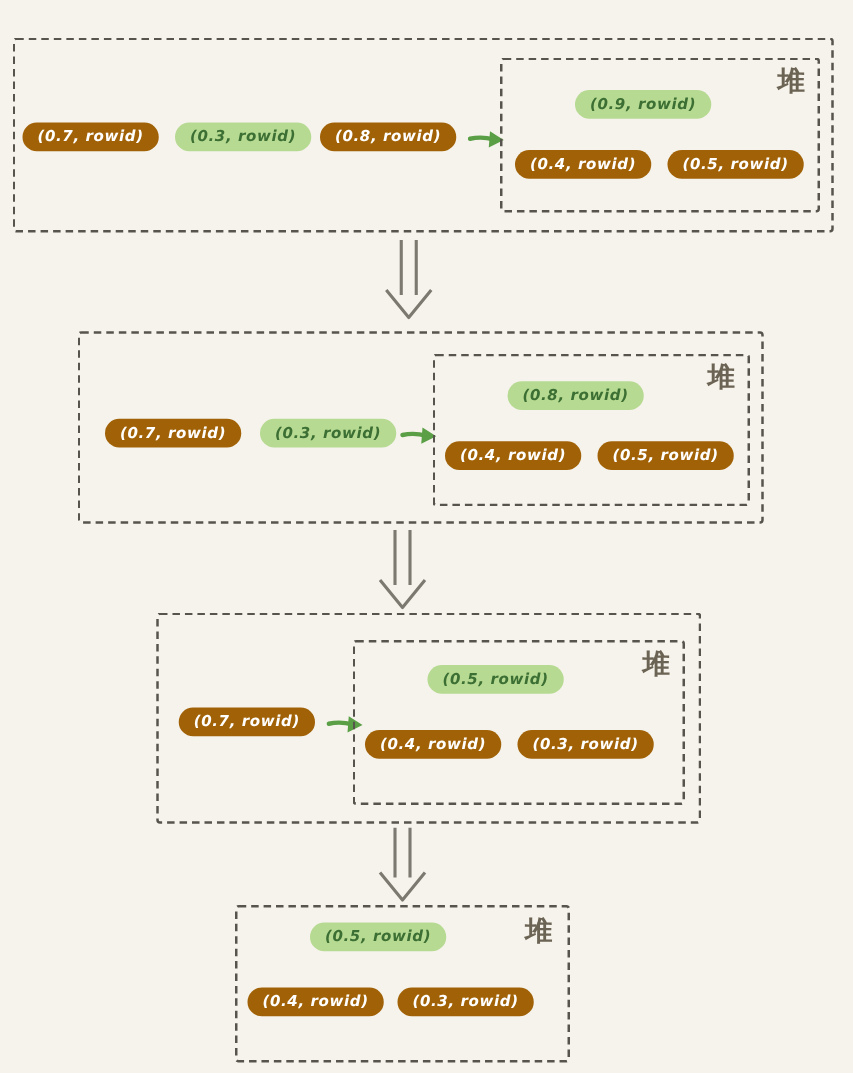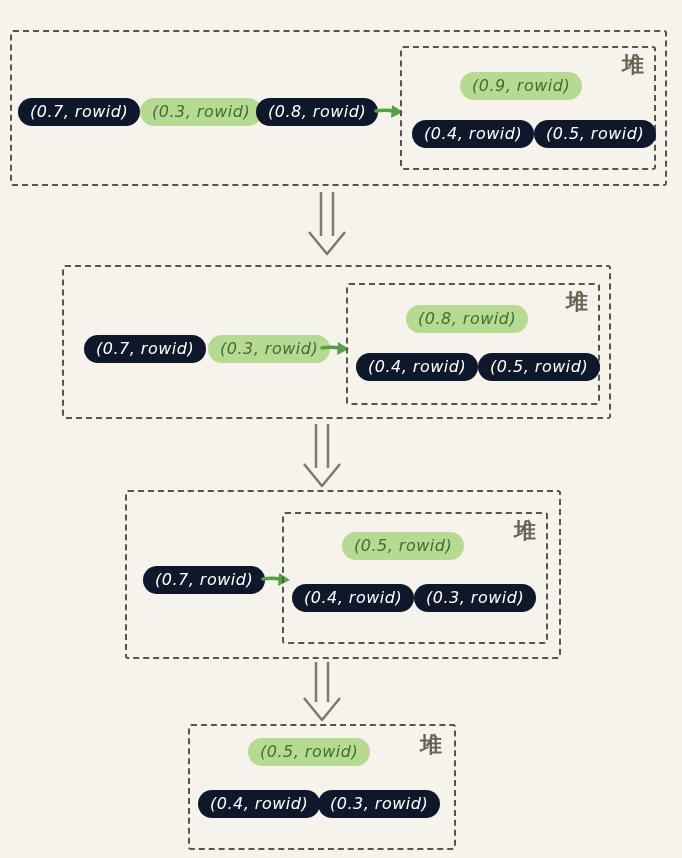--- a/index.html
+++ b/index.html
@@ -22,28 +22,28 @@
   .heap-box{
     position:absolute;
     border:2px dashed #56544c;
     border-radius:3px;
   }
   .pill{
     position:absolute;
     padding:4px 12px 5px 12px;
     border-radius:16px;
     font-style:italic;
-    font-weight:normal;
-    font-size:16px;
+    font-weight:bold;
+    font-size:12px;
     letter-spacing:0.5px;
     white-space:nowrap;
     line-height:1.2;
   }
   .pill.dark{
-    background:#0f172a;
+    background:#a16207;
     color:#ffffff;
   }
   .pill.light{
     background:#b7da92;
     color:#3c6f33;
   }
   .heap-label{
     position:absolute;
     font-weight:bold;
     font-size:22px;

